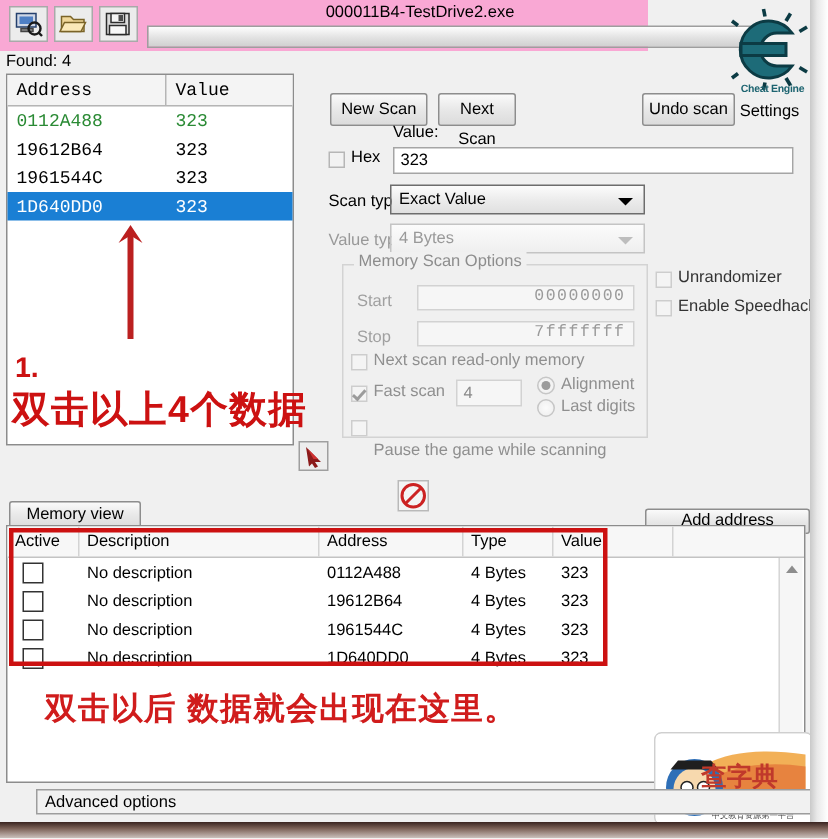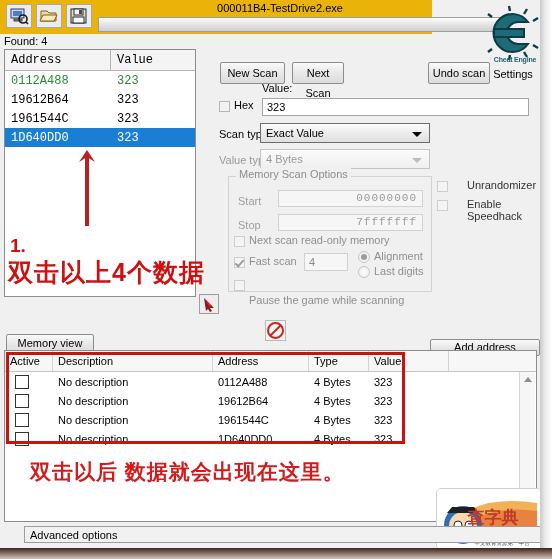--- a/index.html
+++ b/index.html
@@ -10,21 +10,21 @@
 
   
   .win{position:absolute;left:0;top:0;width:540px;height:548px;background:#f0f0f0;
        border-right:1px solid #9a9a9a;border-bottom:1px solid #9a9a9a;}
   .frame-shadow-r{position:absolute;left:540px;top:0;width:12px;height:559px;
        background:linear-gradient(to right,#c9c9c9,#e9e9e9 40%,#fff);}
   .frame-shadow-b{position:absolute;left:0;top:548px;width:552px;height:11px;
        background:linear-gradient(to bottom,#3a2420,#7d6258 40%,#cfc6c2);}
 
   
-  .toolbar{position:absolute;left:0;top:0;width:432px;height:34px;background:#eab308;}
+  .toolbar{position:absolute;left:0;top:0;width:432px;height:34px;background:#f9a8d4;}
   .tbtn{position:absolute;top:4px;width:26px;height:24px;background:#ececec;
         border:1px solid #a9a9a9;box-sizing:border-box;}
   .tbtn svg{display:block;margin:2px auto;}
   .tb1{left:6px;} .tb2{left:36px;} .tb3{left:66px;}
 
   .proc-title{position:absolute;left:150px;top:2px;width:260px;text-align:center;
               font-size:11px;color:#000;white-space:nowrap;}
   .proc-bar{position:absolute;left:98px;top:17px;width:405px;height:15px;
             background:linear-gradient(to bottom,#fdfdfd,#e2e2e2 55%,#d0d0d0);
             border:1px solid #9e9e9e;box-sizing:border-box;}
@@ -102,21 +102,21 @@
             background:#f6f6f6;border:1px solid #d2d2d2;box-sizing:border-box;
             padding:2px 0 0 4px;font-size:11px;color:#8a8a8a;}
   .radio{position:absolute;width:12px;height:12px;border-radius:50%;
          background:radial-gradient(#fbfbfb,#ededed);border:1px solid #c6c6c6;box-sizing:border-box;}
   .radio.on:after{content:"";position:absolute;left:2px;top:2px;width:6px;height:6px;
          border-radius:50%;background:#9b9b9b;}
   .rl{position:absolute;font-size:11px;color:#8f8f8f;}
 
   .unrnd-cb{position:absolute;left:437px;top:181px;}
   .spd-cb{position:absolute;left:437px;top:200px;}
-  .right-lbl{position:absolute;font-size:11px;color:#333;margin-left:15px;}
+  .right-lbl{position:absolute;font-size:11px;color:#333;}
 
   
   .memview{position:absolute;left:6px;top:322px;width:88px;height:19px;line-height:17px;}
   .addaddr{position:absolute;left:430px;top:327px;width:110px;height:17px;line-height:15px;}
   .noentry{position:absolute;left:265px;top:320px;width:21px;height:21px;
            border:1px solid #b9b9b9;background:#f4f4f4;box-sizing:border-box;}
   .ptr-btn{position:absolute;left:199px;top:294px;width:20px;height:20px;
            background:#ededed;border:1px solid #9f9f9f;box-sizing:border-box;}
 
   

